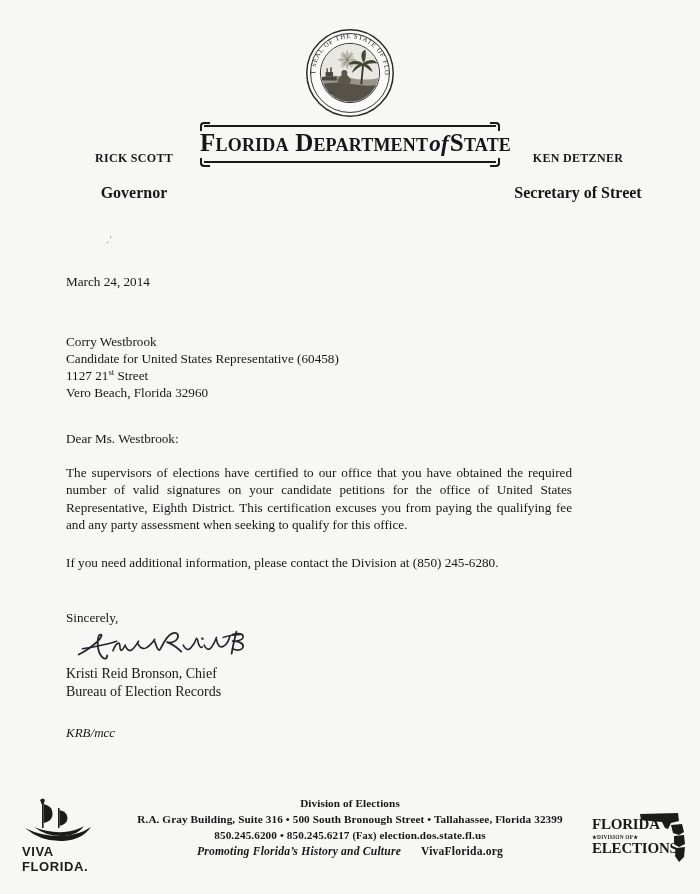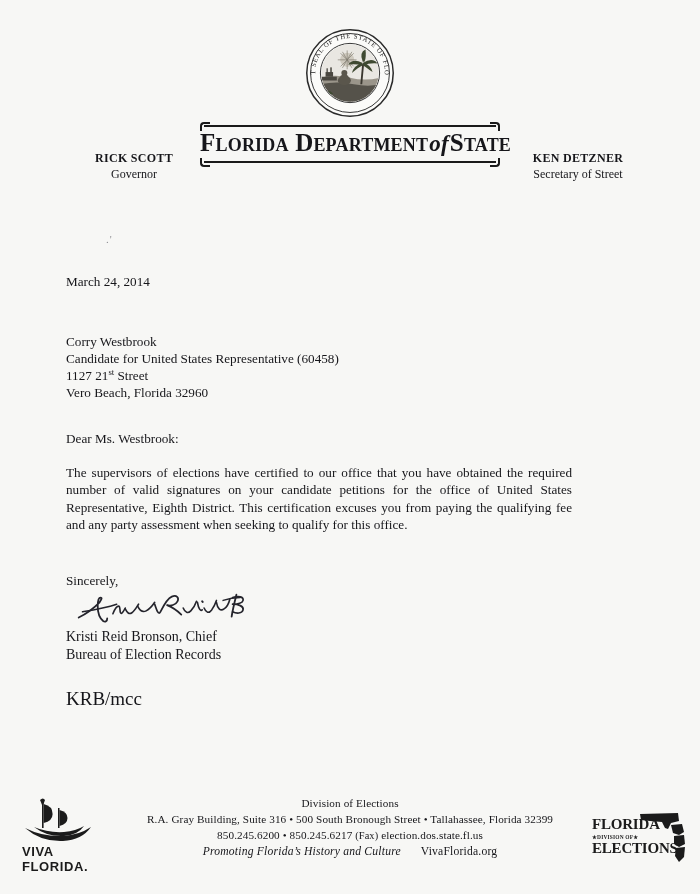--- a/index.html
+++ b/index.html
@@ -106,22 +106,23 @@
     line-height: 1.35;
   }
   .official.left  { left: 34px;  width: 200px; }
   .official.right { right: 22px; width: 200px; }
   .official .name {
     font-weight: 700;
     letter-spacing: 0.3px;
     font-size: 12px;
   }
   .official .role {
-    font-weight: 400;
-    font-size: 12px;
+    font-weight: 700;
+    font-size: 16px;
+    margin-top: 16px;
   }
 
   
   .body-area {
     position: absolute;
     left: 66px;
     top: 225px;
     width: 506px;
     font-size: 13.2px;
     line-height: 1.0;
@@ -170,33 +171,33 @@
     margin-left: 2px;
     width: 200px;
   }
   .signature svg { display: block; }
 
   .signer {
     line-height: 1.28;
     font-size: 14px;
     margin-top: 1px;
   }
-  .initials { margin-top: 25px; font-size: 19px; }
+  .initials { margin-top: 25px; font-size: 13px; font-style: italic; }
 
   
   .footer {
     position: absolute;
     left: 0;
     bottom: 34px;
     width: 700px;
     text-align: center;
     font-family: "Liberation Serif", serif;
   }
   .footer .f-line {
-    font-weight: 400;
+    font-weight: 700;
     font-size: 11.2px;
     line-height: 1.42;
     letter-spacing: 0.1px;
     white-space: nowrap;
   }
   .footer .f-line.promo {
     font-style: italic;
     font-size: 11.6px;
     letter-spacing: 0.2px;
   }
@@ -379,20 +380,21 @@
       <div>Corry Westbrook</div>
       <div>Candidate for United States Representative (60458)</div>
       <div><span>1127 21</span><sup class="ord">st</sup><span> Street</span></div>
       <div>Vero Beach, Florida 32960</div>
     </div>
 
     <div class="salutation">Dear Ms. Westbrook:</div>
 
     <div class="para">The supervisors of elections have certified to our office that you have obtained the required number of valid signatures on your candidate petitions for the office of United States Representative, Eighth District.  This certification excuses you from paying the qualifying fee and any party assessment when seeking to qualify for this office.</div>
 
+    <div class="para contact">If you need additional information, please contact the Division at (850) 245-6280.</div>
 
     <div class="closing">Sincerely,</div>
 
     <div class="signature">
       <svg viewBox="0 0 200 40" width="200" height="38" aria-hidden="true">
         <g fill="none" stroke="#24242c" stroke-linecap="round" stroke-linejoin="round">
           <path d="M6 30 C14 26 22 20 28 14 C30 11 31 9 29 9 C27 9 26 13 26 18 C26 25 28 31 32 34 C34 35 36 34 36 31" stroke-width="1.9"></path>
           <path d="M10 24 C22 22 34 20 46 16" stroke-width="1.6"></path>
           <path d="M42 26 C44 21 46 18 48 18 C50 18 49 23 50 25 C51 27 53 24 55 20" stroke-width="1.7"></path>
           <path d="M55 21 C57 25 59 27 62 25 C65 23 67 19 69 16" stroke-width="1.7"></path>

